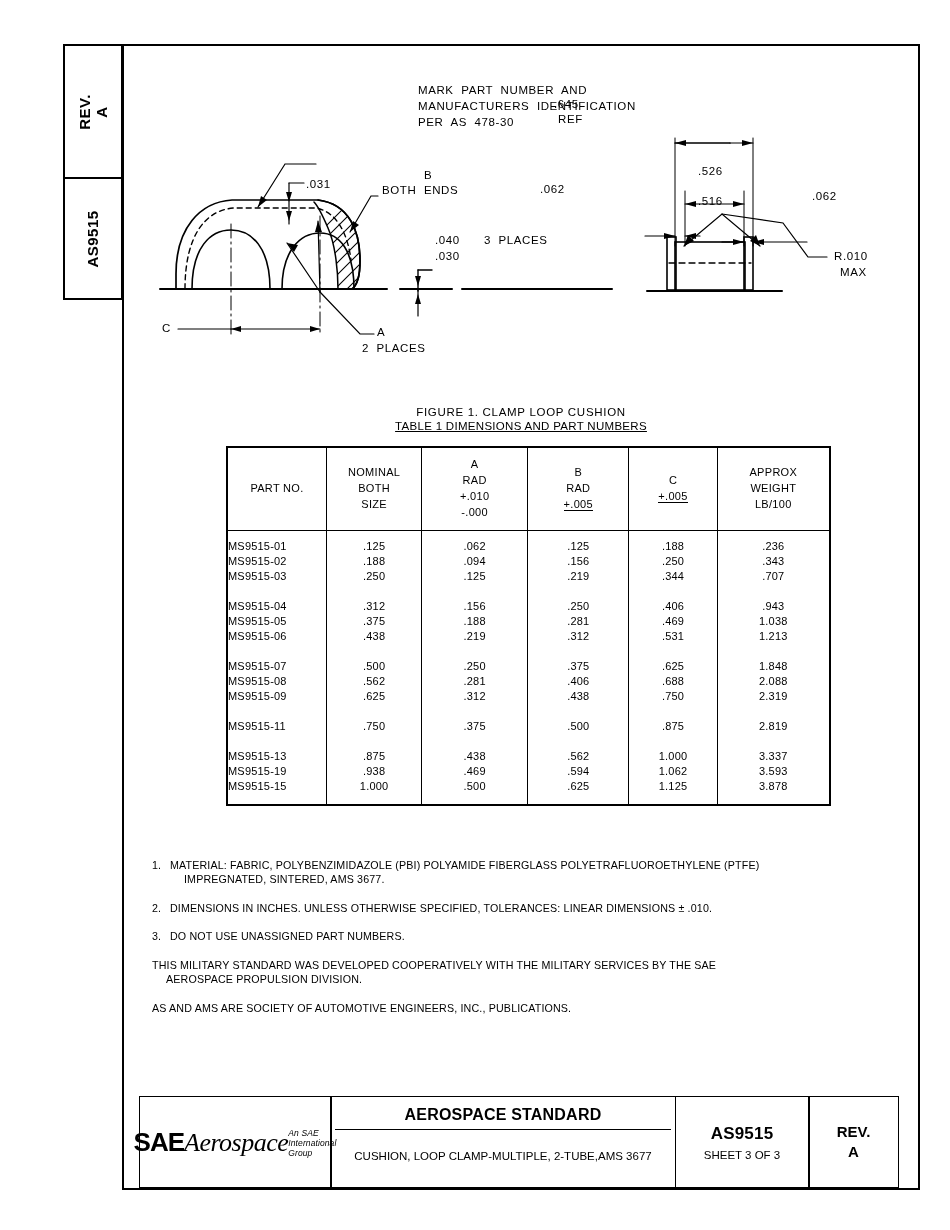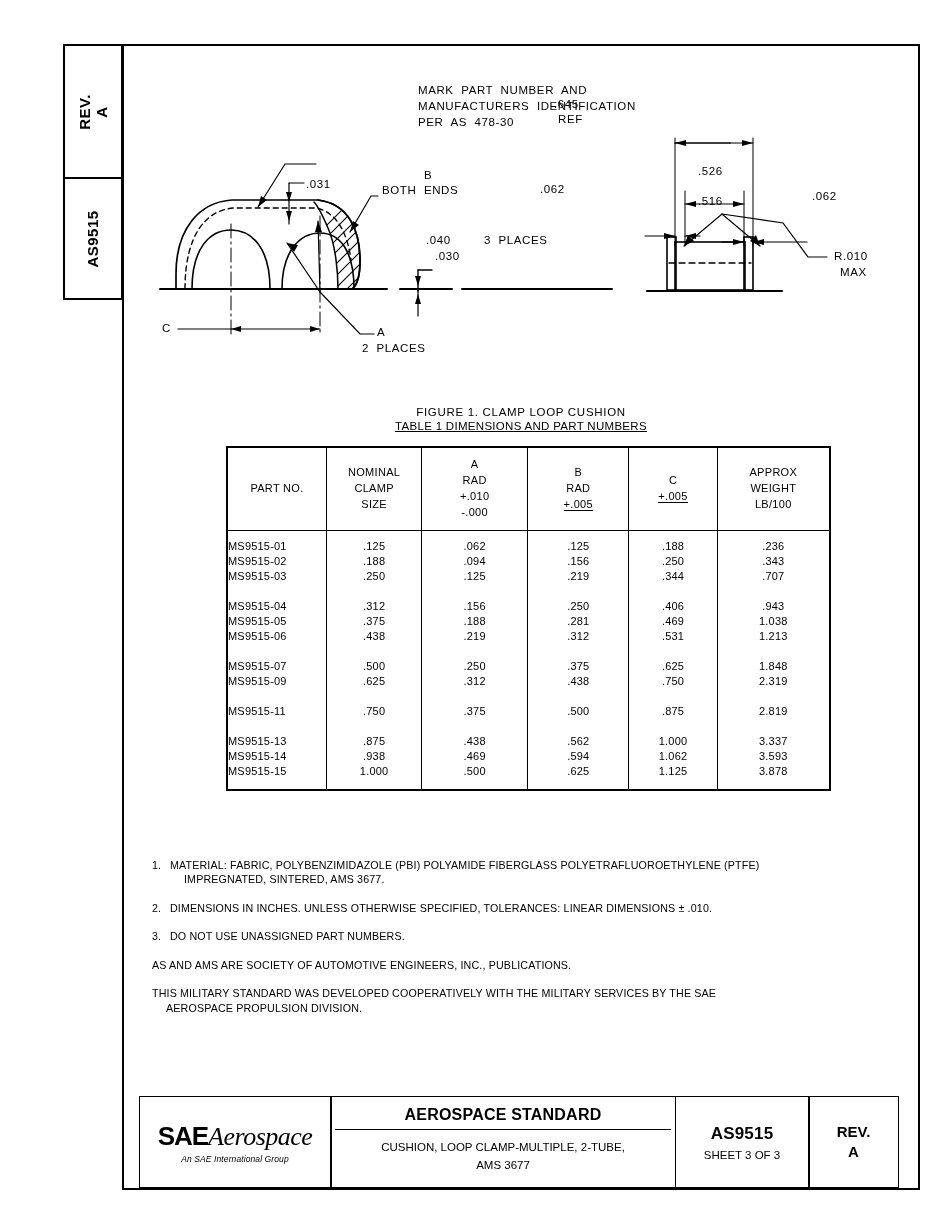--- a/index.html
+++ b/index.html
@@ -68,30 +68,30 @@
   #titleblock{position:absolute;left:140px;top:1096px;width:780px;height:92px;
               display:flex;}
   .tb-cell{border:1.5px solid #000;box-sizing:border-box;display:flex;
            flex-direction:column;align-items:center;justify-content:center;
            margin-left:-1.5px;}
   #tb-logo{width:193px;height:92px;}
   #tb-mid{width:346px;height:92px;padding:4px;}
   #tb-mid .tb-top{width:100%;height:32px;border-bottom:1.5px solid #000;
         display:flex;align-items:center;justify-content:center;
         font-weight:bold;font-size:16px;letter-spacing:.2px;box-sizing:border-box;}
-  #tb-mid .tb-bot{width:100%;height:58px;display:flex;flex-direction:column;
+  #tb-mid .tb-bot{width:100%;height:58px;display:flex;flex-direction:row;
         align-items:center;justify-content:center;font-size:11.5px;line-height:1.5;}
   #tb-num{width:135px;height:92px;}
   #tb-num .big{font-weight:bold;font-size:17px;letter-spacing:.2px;}
   #tb-num .small{font-size:11.5px;margin-top:5px;}
   #tb-rev{width:91px;height:92px;}
   #tb-rev .big{font-weight:bold;font-size:15px;line-height:1.35;text-align:center;}
 
   
-  .sae-logo{display:flex;flex-direction:column;align-items:center;}
+  .sae-logo{display:flex;flex-direction:row;align-items:center;}
   .sae-row{display:flex;align-items:baseline;}
   .sae-mark{font-weight:bold;font-size:26px;letter-spacing:-1px;
             font-family:"Liberation Sans",sans-serif;}
   .sae-aero{font-style:italic;font-size:26px;letter-spacing:-.5px;
             font-family:"Liberation Serif",serif;}
   .sae-sub{font-style:italic;font-size:8.5px;margin-top:2px;letter-spacing:.1px;}
 </style>
 </head>
 <body>
 
@@ -231,21 +231,21 @@
 
     <div class="note" style="left:296px;top:37px;">MARK  PART  NUMBER  AND</div>
     <div class="note" style="left:296px;top:53px;">MANUFACTURERS  IDENTIFICATION</div>
     <div class="note" style="left:296px;top:69px;">PER  AS  478-30</div>
 
     <div class="note" style="left:184px;top:131px;">.031</div>
 
     <div class="note" style="left:302px;top:122px;">B</div>
     <div class="note" style="left:260px;top:137px;">BOTH  ENDS</div>
 
-    <div class="note" style="left:304px;top:187px;">.040</div>
+    <div class="note" style="left:313px;top:187px;">.040</div>
     <div class="note" style="left:313px;top:203px;">.030</div>
     <div class="note" style="left:362px;top:187px;">3  PLACES</div>
 
     <div class="note" style="left:255px;top:279px;">A</div>
     <div class="note" style="left:240px;top:295px;">2  PLACES</div>
 
     <div class="note" style="left:40px;top:275px;">C</div>
 
     <div class="note" style="left:432px;top:51px;">.645</div>
     <div class="note" style="left:436px;top:66px;">REF</div>
@@ -265,21 +265,21 @@
   <div id="table-title">TABLE 1  DIMENSIONS AND PART NUMBERS</div>
 
   <table id="dim-table">
     <thead>
       <tr>
         <th style="width:105px">
           <span>PART NO.</span>
         </th>
         <th style="width:100px">
           <span>NOMINAL</span><br>
-          <span>CLAMP</span><br>
+          <span>BOTH</span><br>
           <span>SIZE</span>
         </th>
         <th style="width:115px">
           <span>A</span><br>
           <span>RAD</span><br>
           <span>+.010</span><br>
           <span>-.000</span>
         </th>
         <th style="width:110px">
           <span>B</span><br>
@@ -364,20 +364,28 @@
         </tr>
         <tr>
           <td class="pn">MS9515-07</td>
           <td>.500</td>
           <td>.250</td>
           <td>.375</td>
           <td>.625</td>
           <td>1.848</td>
         </tr>
         <tr>
+          <td class="pn">MS9515-08</td>
+          <td>.562</td>
+          <td>.281</td>
+          <td>.406</td>
+          <td>.688</td>
+          <td>2.088</td>
+        </tr>
+        <tr>
           <td class="pn">MS9515-09</td>
           <td>.625</td>
           <td>.312</td>
           <td>.438</td>
           <td>.750</td>
           <td>2.319</td>
         </tr>
         <tr class="gap">
           <td>&nbsp;</td>
           <td>&nbsp;</td>
@@ -404,21 +412,21 @@
         </tr>
         <tr>
           <td class="pn">MS9515-13</td>
           <td>.875</td>
           <td>.438</td>
           <td>.562</td>
           <td>1.000</td>
           <td>3.337</td>
         </tr>
         <tr>
-          <td class="pn">MS9515-14</td>
+          <td class="pn">MS9515-19</td>
           <td>.938</td>
           <td>.469</td>
           <td>.594</td>
           <td>1.062</td>
           <td>3.593</td>
         </tr>
         <tr class="last">
           <td class="pn">MS9515-15</td>
           <td>1.000</td>
           <td>.500</td>
@@ -443,25 +451,25 @@
         <div>DIMENSIONS IN INCHES.  UNLESS OTHERWISE SPECIFIED, TOLERANCES:  LINEAR DIMENSIONS ± .010.</div>
       </div>
     </div>
     <div class="item">
       <div class="num">3.</div>
       <div class="body">
         <div>DO NOT USE UNASSIGNED PART NUMBERS.</div>
       </div>
     </div>
     <div class="plain">
-      <div>AS AND AMS ARE SOCIETY OF AUTOMOTIVE ENGINEERS, INC., PUBLICATIONS.</div>
-    </div>
-    <div class="plain">
       <div>THIS MILITARY STANDARD WAS DEVELOPED COOPERATIVELY WITH THE MILITARY SERVICES BY THE SAE</div>
       <div class="cont">AEROSPACE PROPULSION DIVISION.</div>
+    </div>
+    <div class="plain">
+      <div>AS AND AMS ARE SOCIETY OF AUTOMOTIVE ENGINEERS, INC., PUBLICATIONS.</div>
     </div>
   </div>
 
   <div id="titleblock">
     <div class="tb-cell" id="tb-logo">
       <div class="sae-logo">
         <div class="sae-row">
           <span class="sae-mark">SAE</span>
           <span class="sae-aero">Aerospace</span>
         </div>

